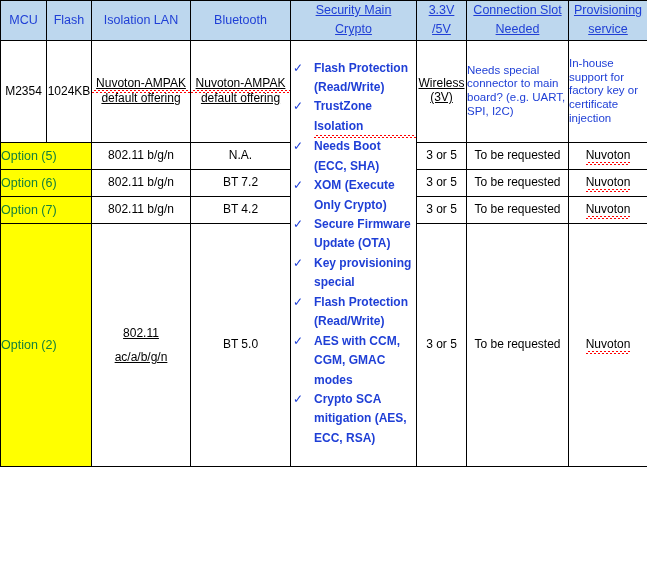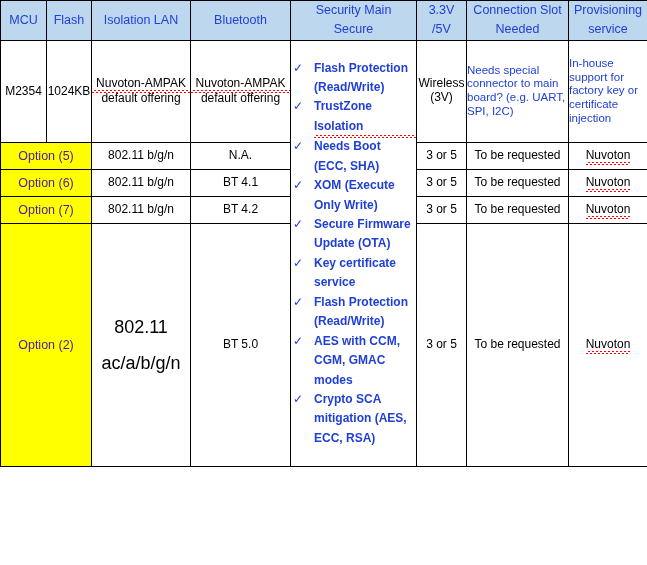--- a/index.html
+++ b/index.html
@@ -41,30 +41,30 @@
     font-size: 12px;
     color: #000000;
     line-height: 1.25;
     padding: 2px 3px;
   }
   .cell-wrap {
     line-height: 1.15;
   }
   .cell-tall {
     line-height: 2.0;
-    font-size: 18px;
+    font-size: 12px;
     margin-top: 20px;
   }
   
   .opt {
     background: #ffff00;
-    color: #4c1d95;
+    color: #15803d;
     font-weight: bold;
     font-size: 12.5px;
-    text-align: center;
+    text-align: left;
     padding: 2px;
   }
   
   .blue {
     color: #1f3fd6;
     font-size: 11.5px;
     font-weight: bold;
     line-height: 1.2;
     text-align: left;
     padding: 3px 4px;
@@ -108,21 +108,21 @@
     left: 0;
     right: 0;
     bottom: -1px;
     height: 3px;
     background-image:
       radial-gradient(circle at 1px 2.6px, #ff0000 0.9px, transparent 1.1px),
       radial-gradient(circle at 3px 0.4px, #ff0000 0.9px, transparent 1.1px);
     background-size: 4px 3px;
     background-repeat: repeat-x;
   }
-  .two-line { display: block; }
+  .two-line { display: block; text-decoration: underline; }
 </style>
 </head>
 <body>
 
 <table id="spec-table">
   <colgroup>
     <col style="width:46px">
     <col style="width:45px">
     <col style="width:99px">
     <col style="width:100px">
@@ -141,21 +141,21 @@
         <span>Flash</span>
       </th>
       <th class="hdr">
         <span>Isolation LAN</span>
       </th>
       <th class="hdr">
         <span>Bluetooth</span>
       </th>
       <th class="hdr">
         <span class="two-line">Security Main</span>
-        <span class="two-line">Secure</span>
+        <span class="two-line">Crypto</span>
       </th>
       <th class="hdr">
         <span class="two-line">3.3V</span>
         <span class="two-line">/5V</span>
       </th>
       <th class="hdr">
         <span class="two-line">Connection Slot</span>
         <span class="two-line">Needed</span>
       </th>
       <th class="hdr">
@@ -188,29 +188,29 @@
           <li>
             <span class="tick">✓</span>
             <span class="sq">TrustZone Isolation</span>
           </li>
           <li>
             <span class="tick">✓</span>
             <span>Needs Boot (ECC, SHA)</span>
           </li>
           <li>
             <span class="tick">✓</span>
-            <span>XOM (Execute Only Write)</span>
+            <span>XOM (Execute Only Crypto)</span>
           </li>
           <li>
             <span class="tick">✓</span>
             <span>Secure Firmware Update (OTA)</span>
           </li>
           <li>
             <span class="tick">✓</span>
-            <span>Key certificate service</span>
+            <span>Key provisioning special</span>
           </li>
           <li>
             <span class="tick">✓</span>
             <span>Flash Protection (Read/Write)</span>
           </li>
           <li>
             <span class="tick">✓</span>
             <span>AES with CCM, CGM, GMAC modes</span>
           </li>
           <li>
@@ -235,21 +235,21 @@
       <td class="cell">3 or 5</td>
       <td class="cell">To be requested</td>
       <td class="cell">
         <span class="sq">Nuvoton</span>
       </td>
     </tr>
 
     <tr style="height:27px">
       <td class="opt" colspan="2">Option (6)</td>
       <td class="cell">802.11 b/g/n</td>
-      <td class="cell">BT 4.1</td>
+      <td class="cell">BT 7.2</td>
       <td class="cell">3 or 5</td>
       <td class="cell">To be requested</td>
       <td class="cell">
         <span class="sq">Nuvoton</span>
       </td>
     </tr>
 
     <tr style="height:27px">
       <td class="opt" colspan="2">Option (7)</td>
       <td class="cell">802.11 b/g/n</td>

